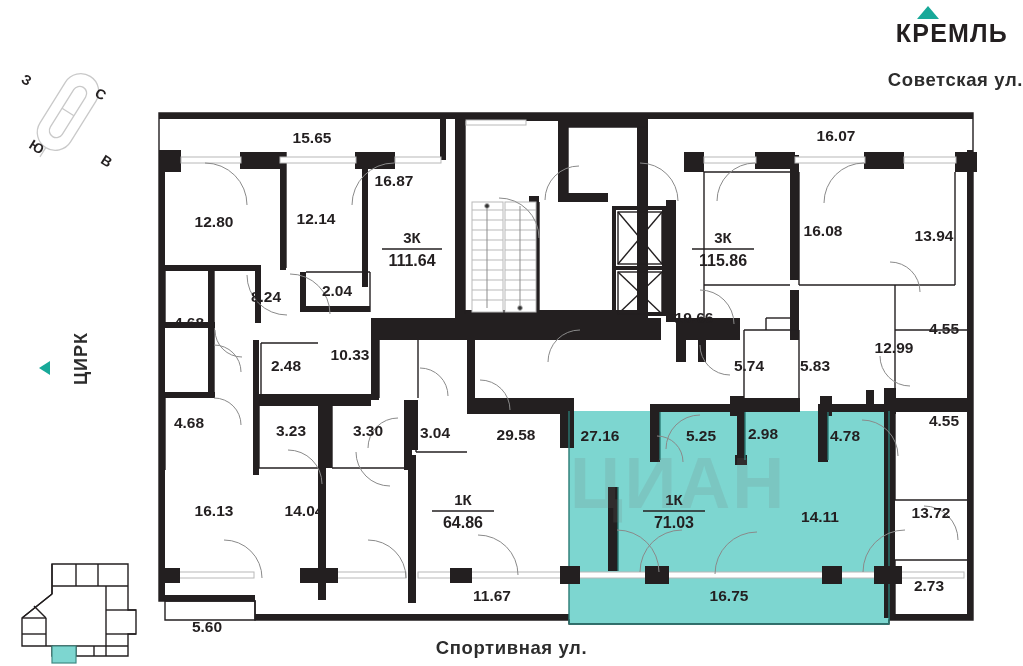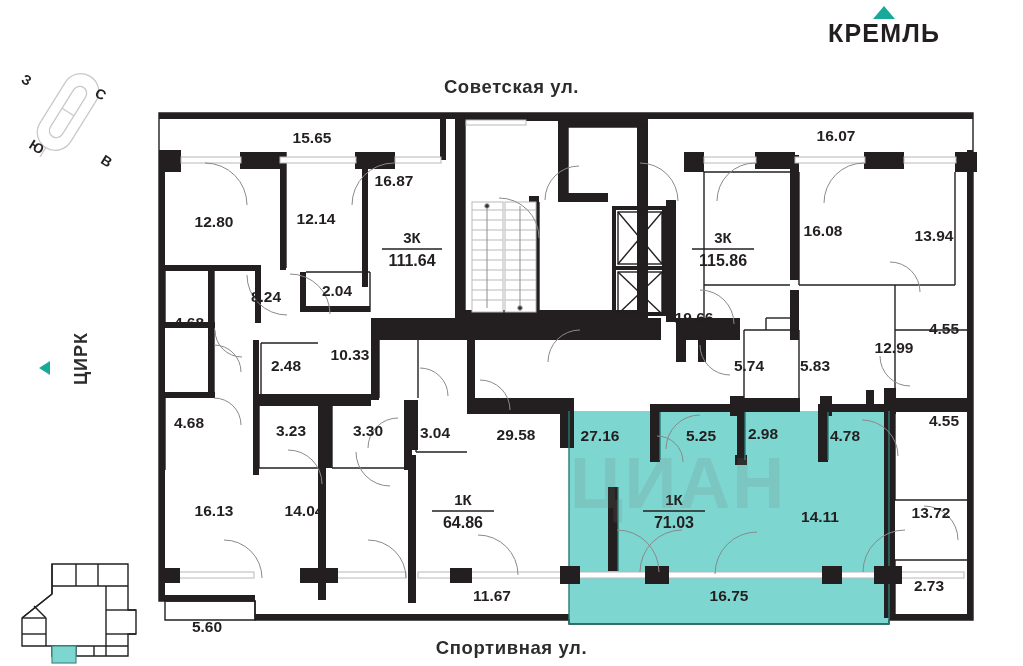--- a/index.html
+++ b/index.html
@@ -13,24 +13,24 @@
     height: 666px;
     position: relative;
     overflow: hidden;
     font-family: "Liberation Sans", sans-serif;
     color: #231f20;
   }
 
   
   #brand-logo {
     position: absolute;
-    left: 804px;
+    left: 848px;
     top: 6px;
     width: 160px;
-    text-align: center;
+    text-align: right;
   }
   #brand-logo .brand-mark {
     display: block;
     margin: 0 auto 2px auto;
     width: 0;
     height: 0;
     border-left: 11px solid transparent;
     border-right: 11px solid transparent;
     border-bottom: 13px solid #18a999;
   }
@@ -45,21 +45,21 @@
 
   
   .street-label {
     position: absolute;
     font-size: 18.5px;
     font-weight: 700;
     letter-spacing: 0.6px;
     color: #2c2c2c;
     white-space: nowrap;
   }
-  #street-top   { left: 0; right: 0; top: 76px; text-align: center; }
+  #street-top   { left: 0; right: 0; top: 69px; text-align: right; }
   #street-bottom{ left: 0; right: 0; top: 637px; text-align: center; }
 
   
   #poi-circus {
     position: absolute;
     left: 39px;
     top: 320px;
     width: 60px;
     height: 110px;
   }

